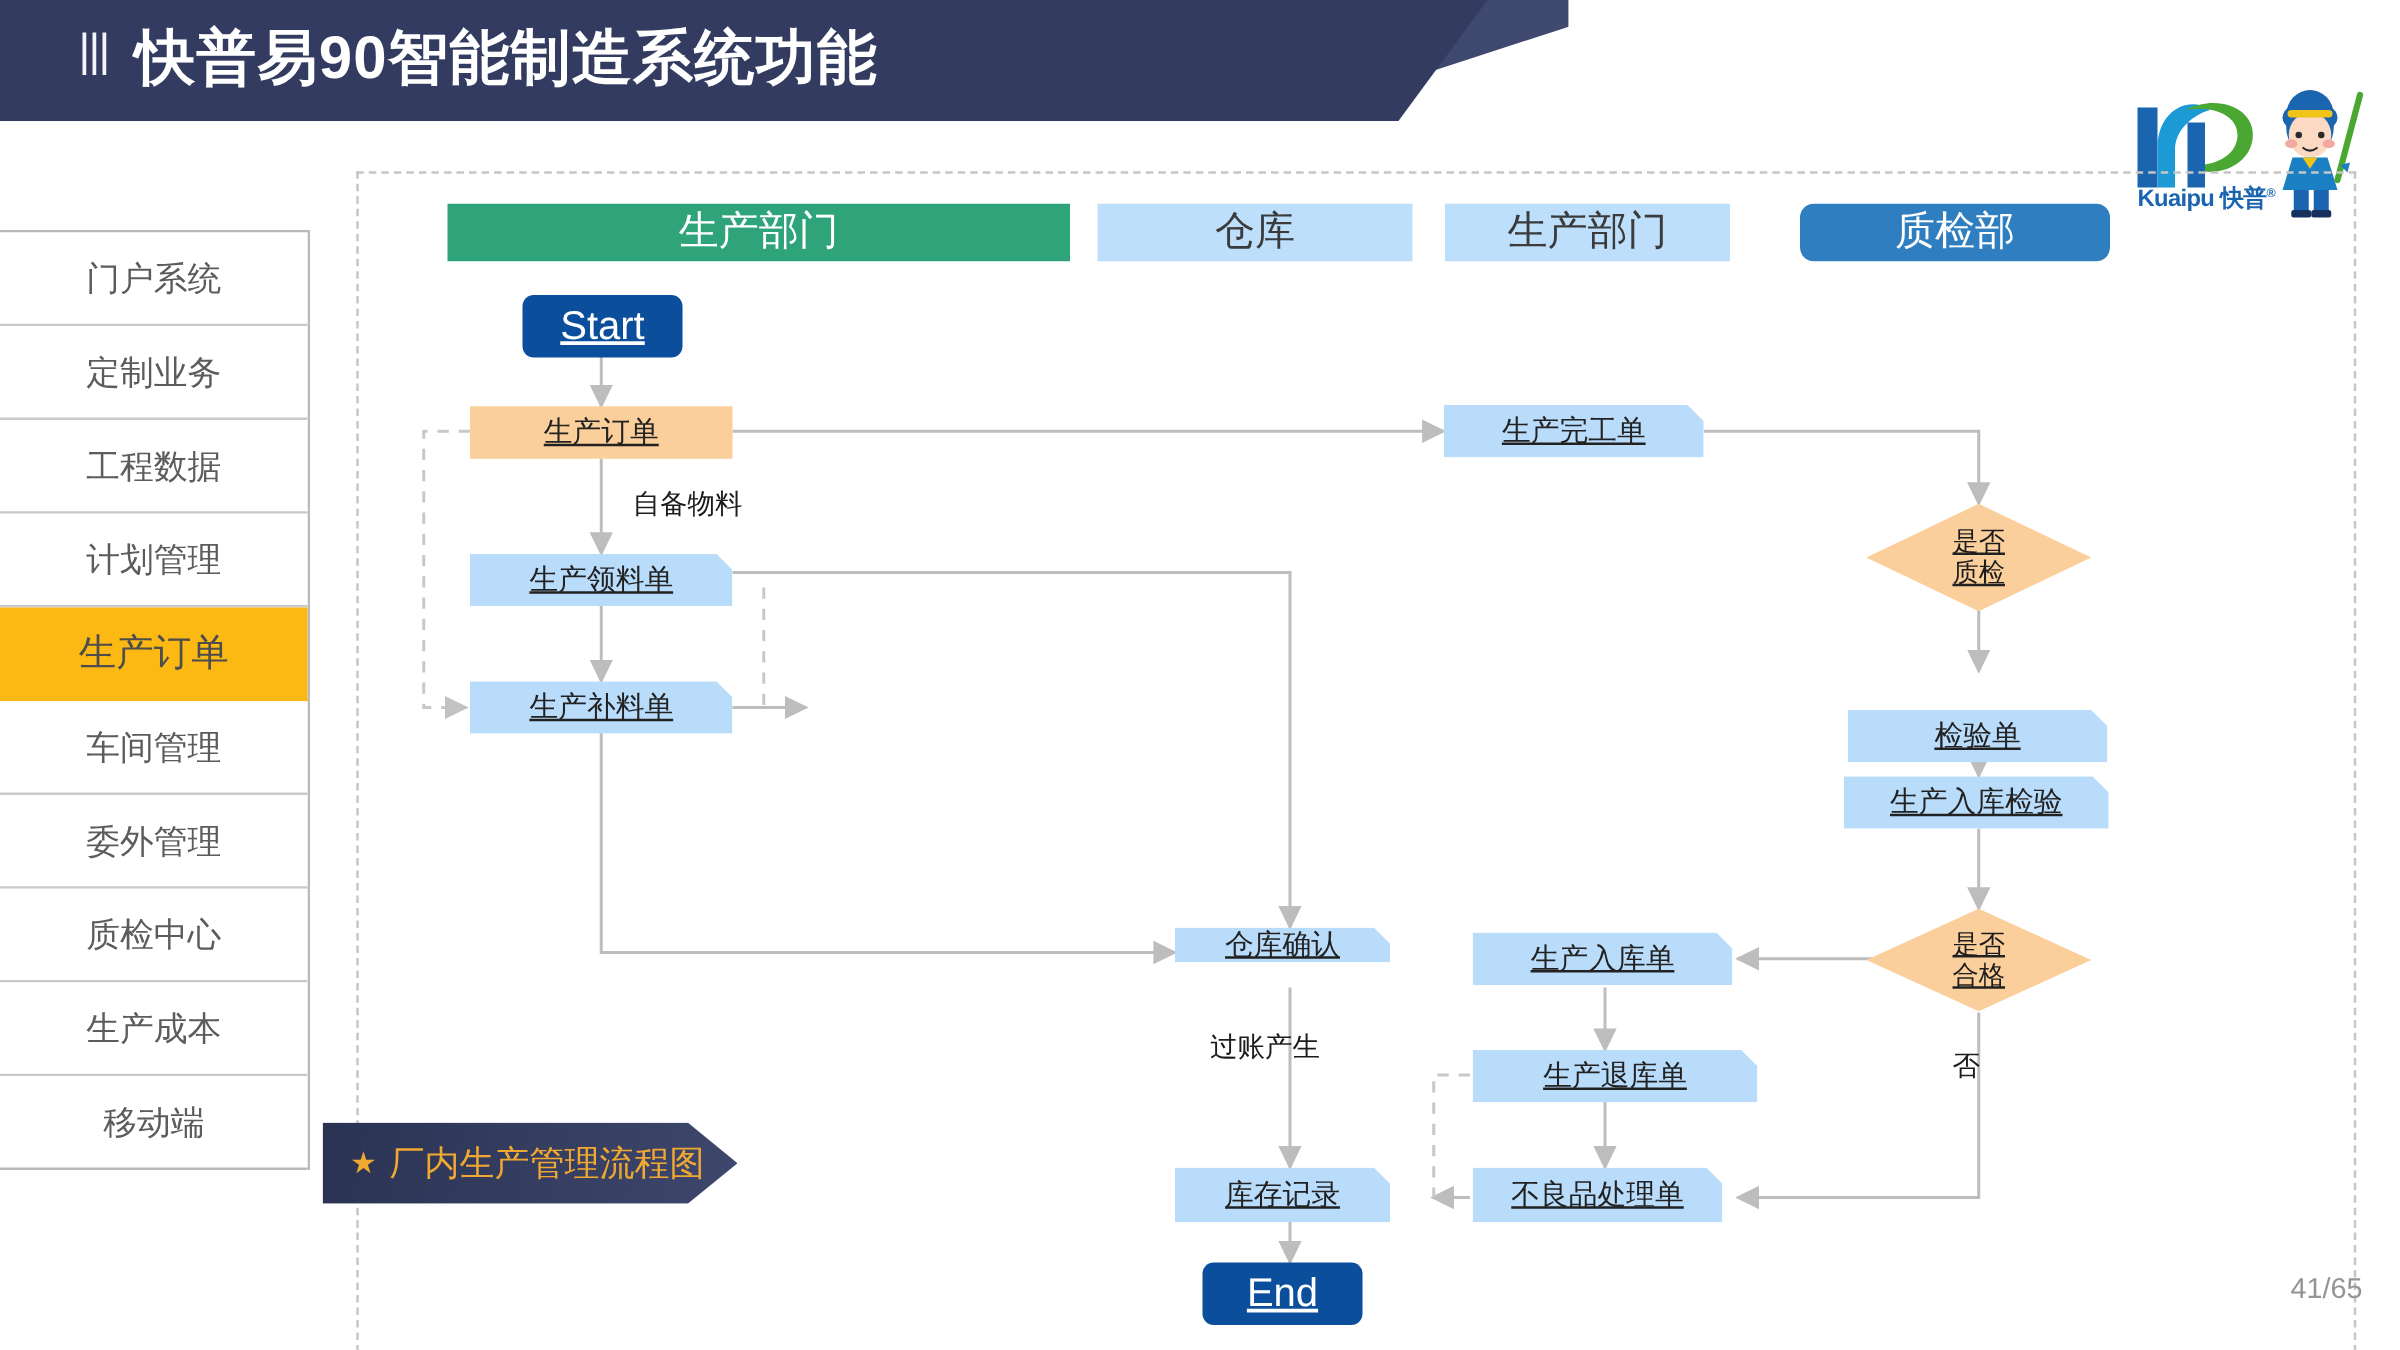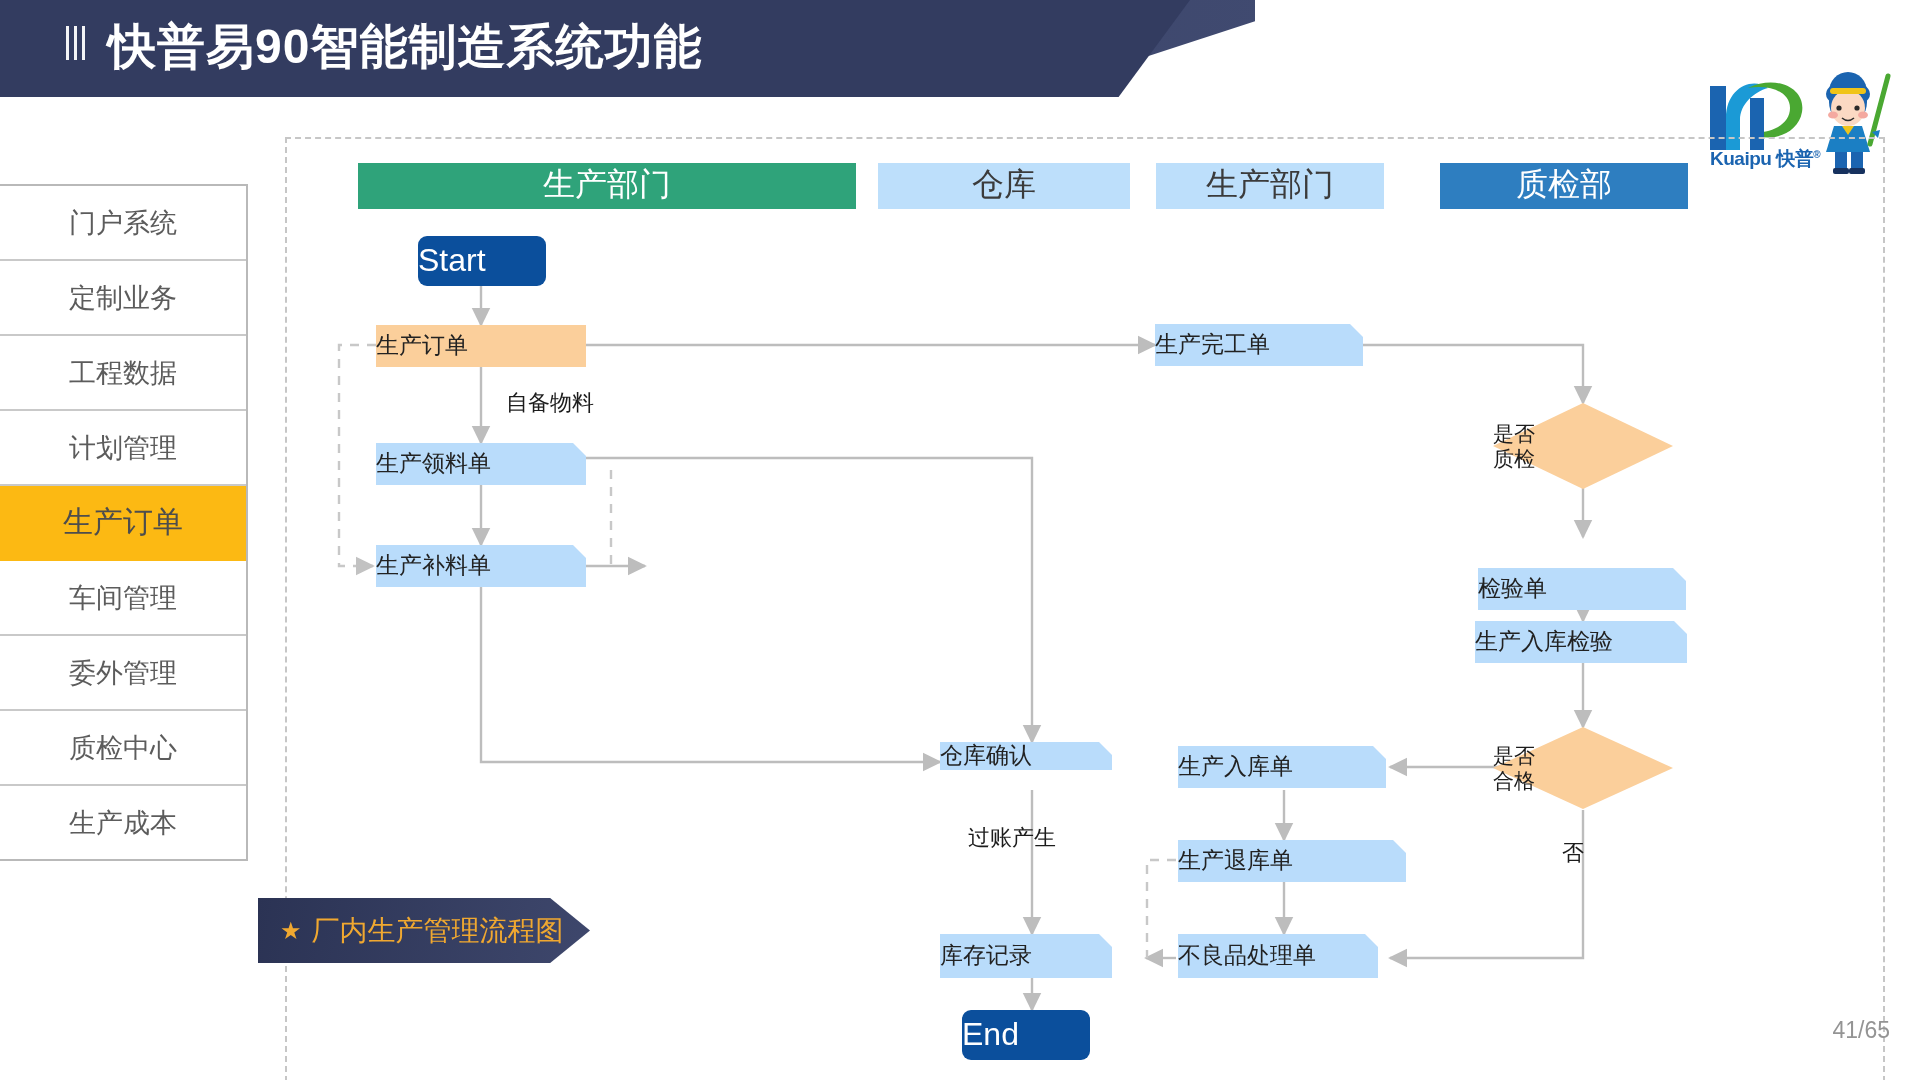--- a/index.html
+++ b/index.html
@@ -94,31 +94,32 @@
   
   .lane-head {
     position: absolute;
     height: 46px;
     display: flex; align-items: flex-start; justify-content: center;
     font-size: 32px;
     white-space: nowrap;
   }
   .lane-green { background: #2fa37a; color: #ffffff; }
   .lane-light { background: #bddffb; color: #3b3b3b; }
-  .lane-blue  { background: #2e7ec0; color: #ffffff; }
+  .lane-blue  { background: #2e7ec0; color: #ffffff; border-radius: 11px; }
 
   
   .node {
     position: absolute;
-    display: flex; align-items: center; 
+    display: flex; align-items: center; justify-content: center;
     font-size: 23px;
     color: #222222;
     text-align: center;
     line-height: 1.18;
     white-space: pre-line;
+    text-decoration: underline;
   }
   .node-blue {
     background: #b9dcfb;
     clip-path: polygon(0 0, calc(100% - 13px) 0, 100% 13px, 100% 100%, 0 100%);
   }
   .node-orange {
     background: #fbcf9b;
   }
   .node-term {
     background: #0b4f9c;
@@ -244,20 +245,23 @@
       </div>
     <div class="side-item">
         <span>委外管理</span>
       </div>
     <div class="side-item">
         <span>质检中心</span>
       </div>
     <div class="side-item">
         <span>生产成本</span>
       </div>
+    <div class="side-item">
+        <span>移动端</span>
+      </div>
   </div>
 
   <div class="canvas"></div>
 
   <div class="lane-head lane-green" style="left:358px; top:163px; width:498px;">
       <span>生产部门</span>
     </div>
   <div class="lane-head lane-light" style="left:878px; top:163px; width:252px;">
       <span>仓库</span>
     </div>

